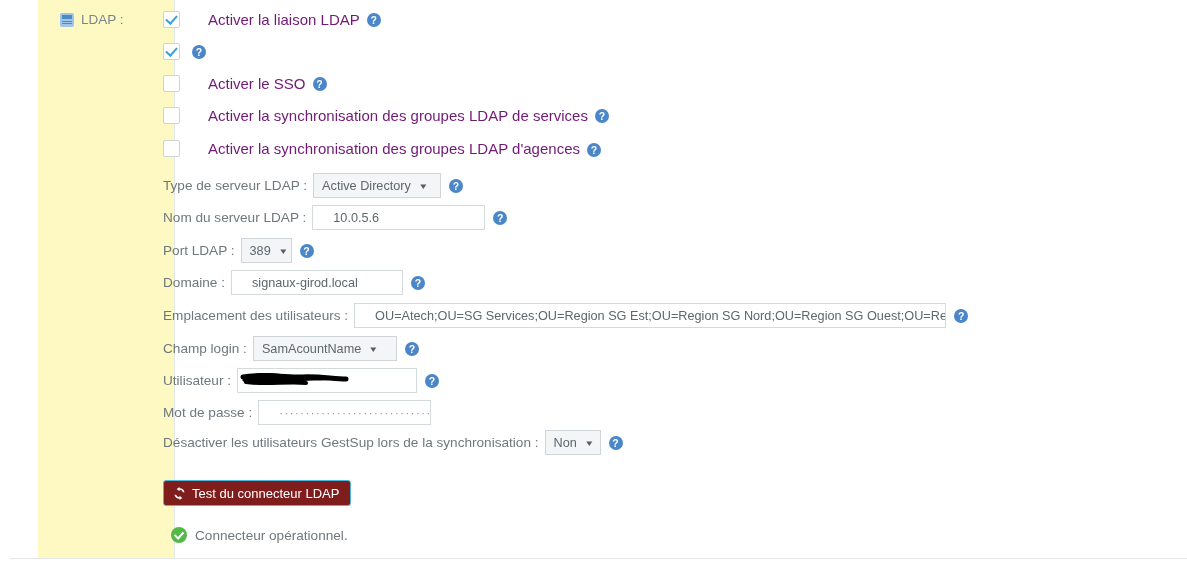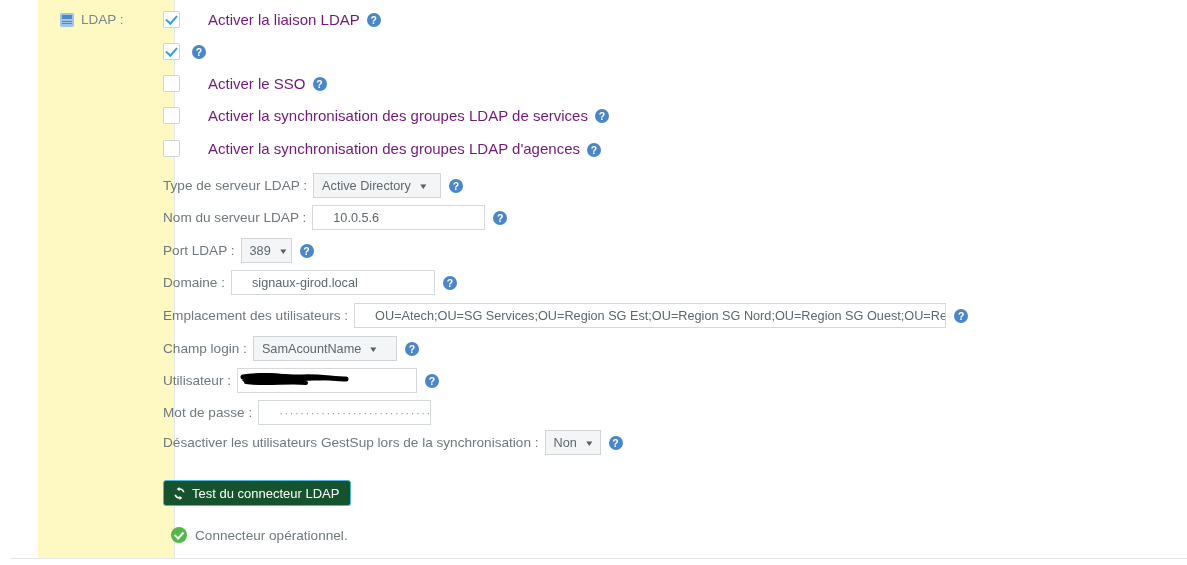--- a/index.html
+++ b/index.html
@@ -204,21 +204,21 @@
     font-size: 11px;
     color: #8d9499;
   }
 
   
   .btn-test {
     position: absolute;
     left: 0px;
     top: 480px;
     height: 26px;
-    background: #14532d;
+    background: #7f1d1d;
     color: #ffffff;
     border: 1px solid #4fb6da;
     border-radius: 3px;
     display: inline-flex;
     align-items: center;
     gap: 6px;
     padding: 0 11px 0 9px;
     font-size: 13px;
     box-sizing: border-box;
     white-space: nowrap;
@@ -326,21 +326,21 @@
       <span class="f-label">Port LDAP :</span>
       <span class="sel" style="width:51px;">
         <span>389</span>
         <span class="caret">▾</span>
       </span>
       <span class="help-icon">?</span>
     </div>
 
     <div class="row" style="top:270px;">
       <span class="f-label">Domaine :</span>
-      <span class="txt" style="width:204px;">signaux-girod.local</span>
+      <span class="txt" style="width:172px;">signaux-girod.local</span>
       <span class="help-icon">?</span>
     </div>
 
     <div class="row" style="top:303px;">
       <span class="f-label">Emplacement des utilisateurs :</span>
       <span class="txt" style="width:592px;">OU=Atech;OU=SG Services;OU=Region SG Est;OU=Region SG Nord;OU=Region SG Ouest;OU=Re</span>
       <span class="help-icon">?</span>
     </div>
 
     <div class="row" style="top:336px;">

